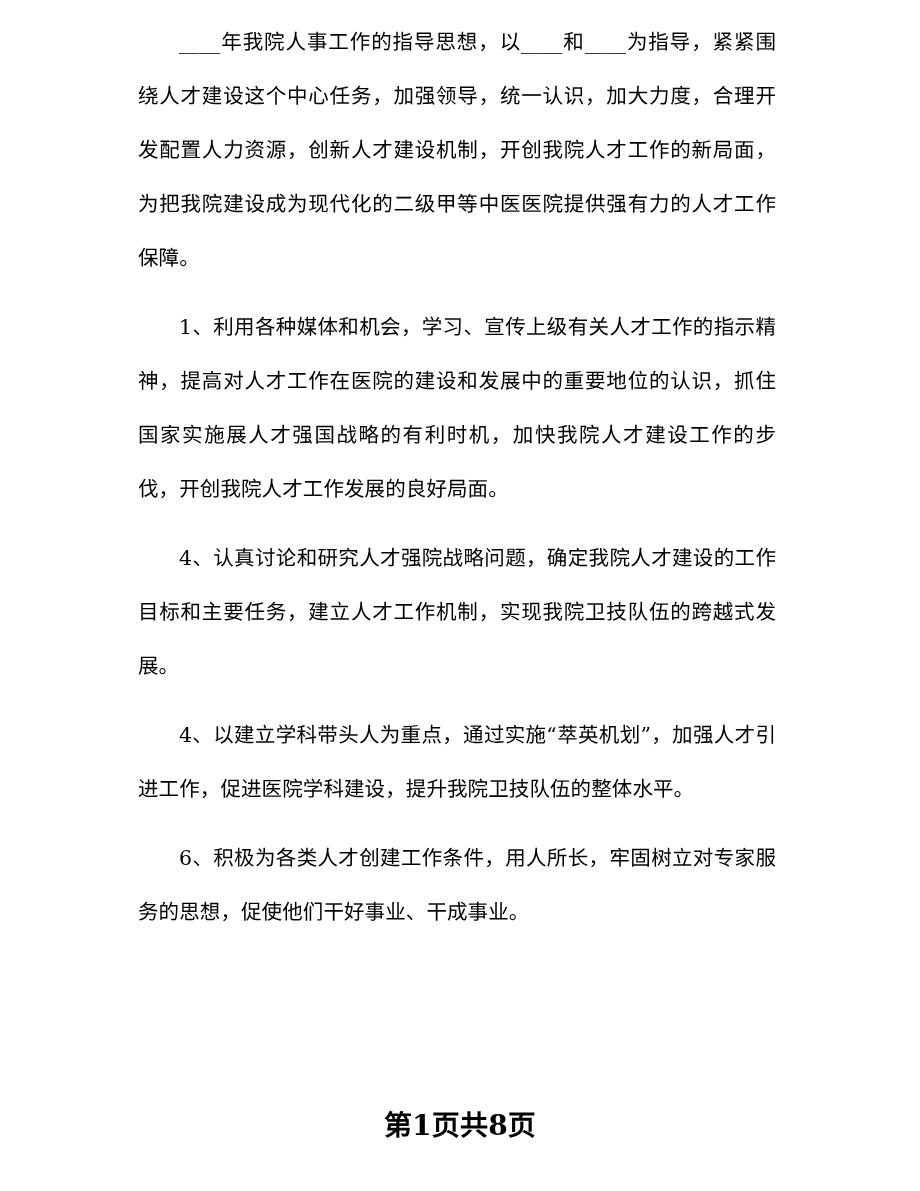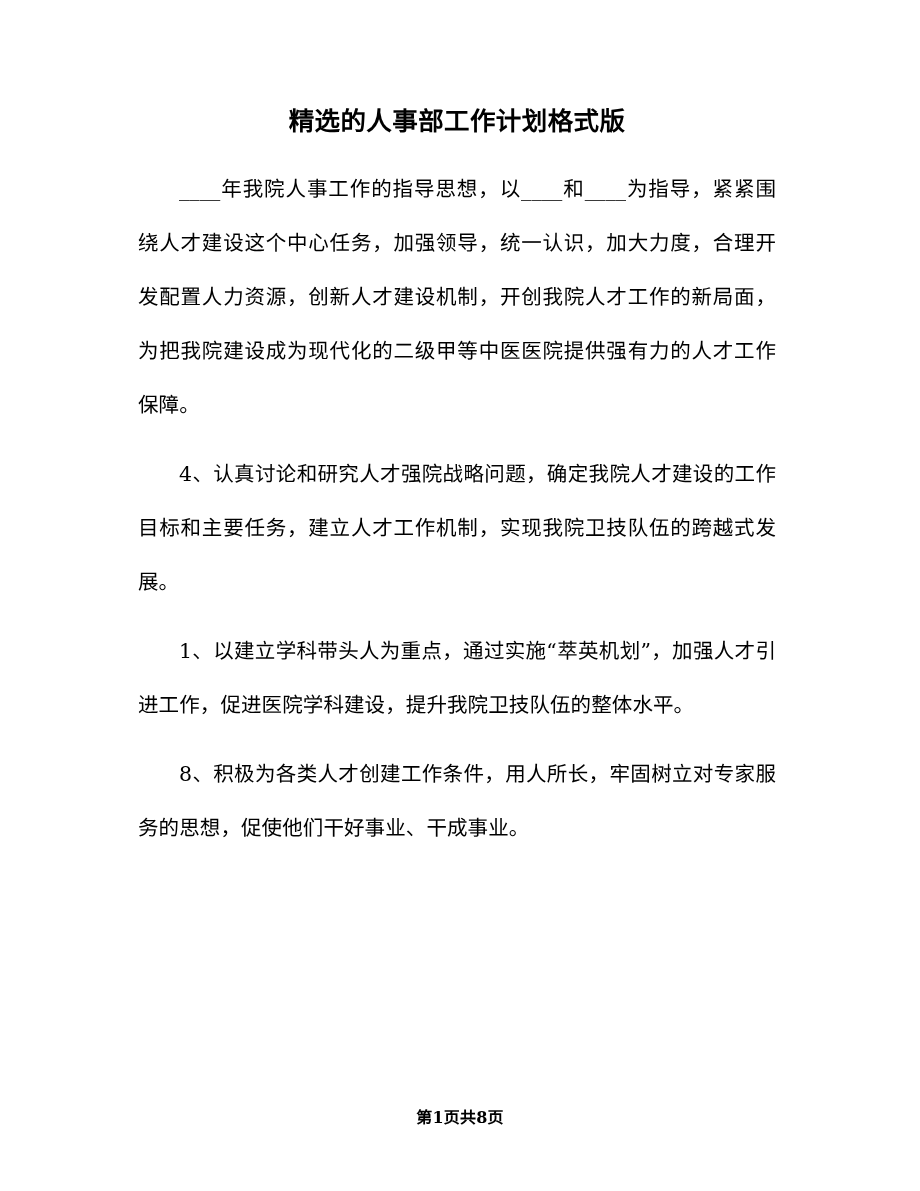--- a/index.html
+++ b/index.html
@@ -49,42 +49,42 @@
     letter-spacing: 0.1px;
     word-break: break-all;
   }
 
   .page-footer {
     position: absolute;
     left: 0;
     right: 0;
     top: 1108px;
     text-align: center;
-    font-size: 16px;
+    font-size: 28px;
     font-weight: bold;
     letter-spacing: 0.2px;
     line-height: 1.3;
   }
 </style>
 </head>
 <body>
 
 <div class="page">
 
   <div class="doc-body">
 
-    <h1 class="doc-title">精选的人事部工作计划格式版</h1>
 
     <p class="para">____年我院人事工作的指导思想，以____和____为指导，紧紧围绕人才建设这个中心任务，加强领导，统一认识，加大力度，合理开发配置人力资源，创新人才建设机制，开创我院人才工作的新局面，为把我院建设成为现代化的二级甲等中医医院提供强有力的人才工作保障。</p>
 
 
+    <p class="para">1、利用各种媒体和机会，学习、宣传上级有关人才工作的指示精神，提高对人才工作在医院的建设和发展中的重要地位的认识，抓住国家实施展人才强国战略的有利时机，加快我院人才建设工作的步伐，开创我院人才工作发展的良好局面。</p>
 
     <p class="para">4、认真讨论和研究人才强院战略问题，确定我院人才建设的工作目标和主要任务，建立人才工作机制，实现我院卫技队伍的跨越式发展。</p>
 
-    <p class="para">1、以建立学科带头人为重点，通过实施“萃英机划”，加强人才引进工作，促进医院学科建设，提升我院卫技队伍的整体水平。</p>
+    <p class="para">4、以建立学科带头人为重点，通过实施“萃英机划”，加强人才引进工作，促进医院学科建设，提升我院卫技队伍的整体水平。</p>
 
-    <p class="para">8、积极为各类人才创建工作条件，用人所长，牢固树立对专家服务的思想，促使他们干好事业、干成事业。</p>
+    <p class="para">6、积极为各类人才创建工作条件，用人所长，牢固树立对专家服务的思想，促使他们干好事业、干成事业。</p>
 
   </div>
 
   <div class="page-footer">第1页共8页</div>
 
 </div>
 
 </body></html>

